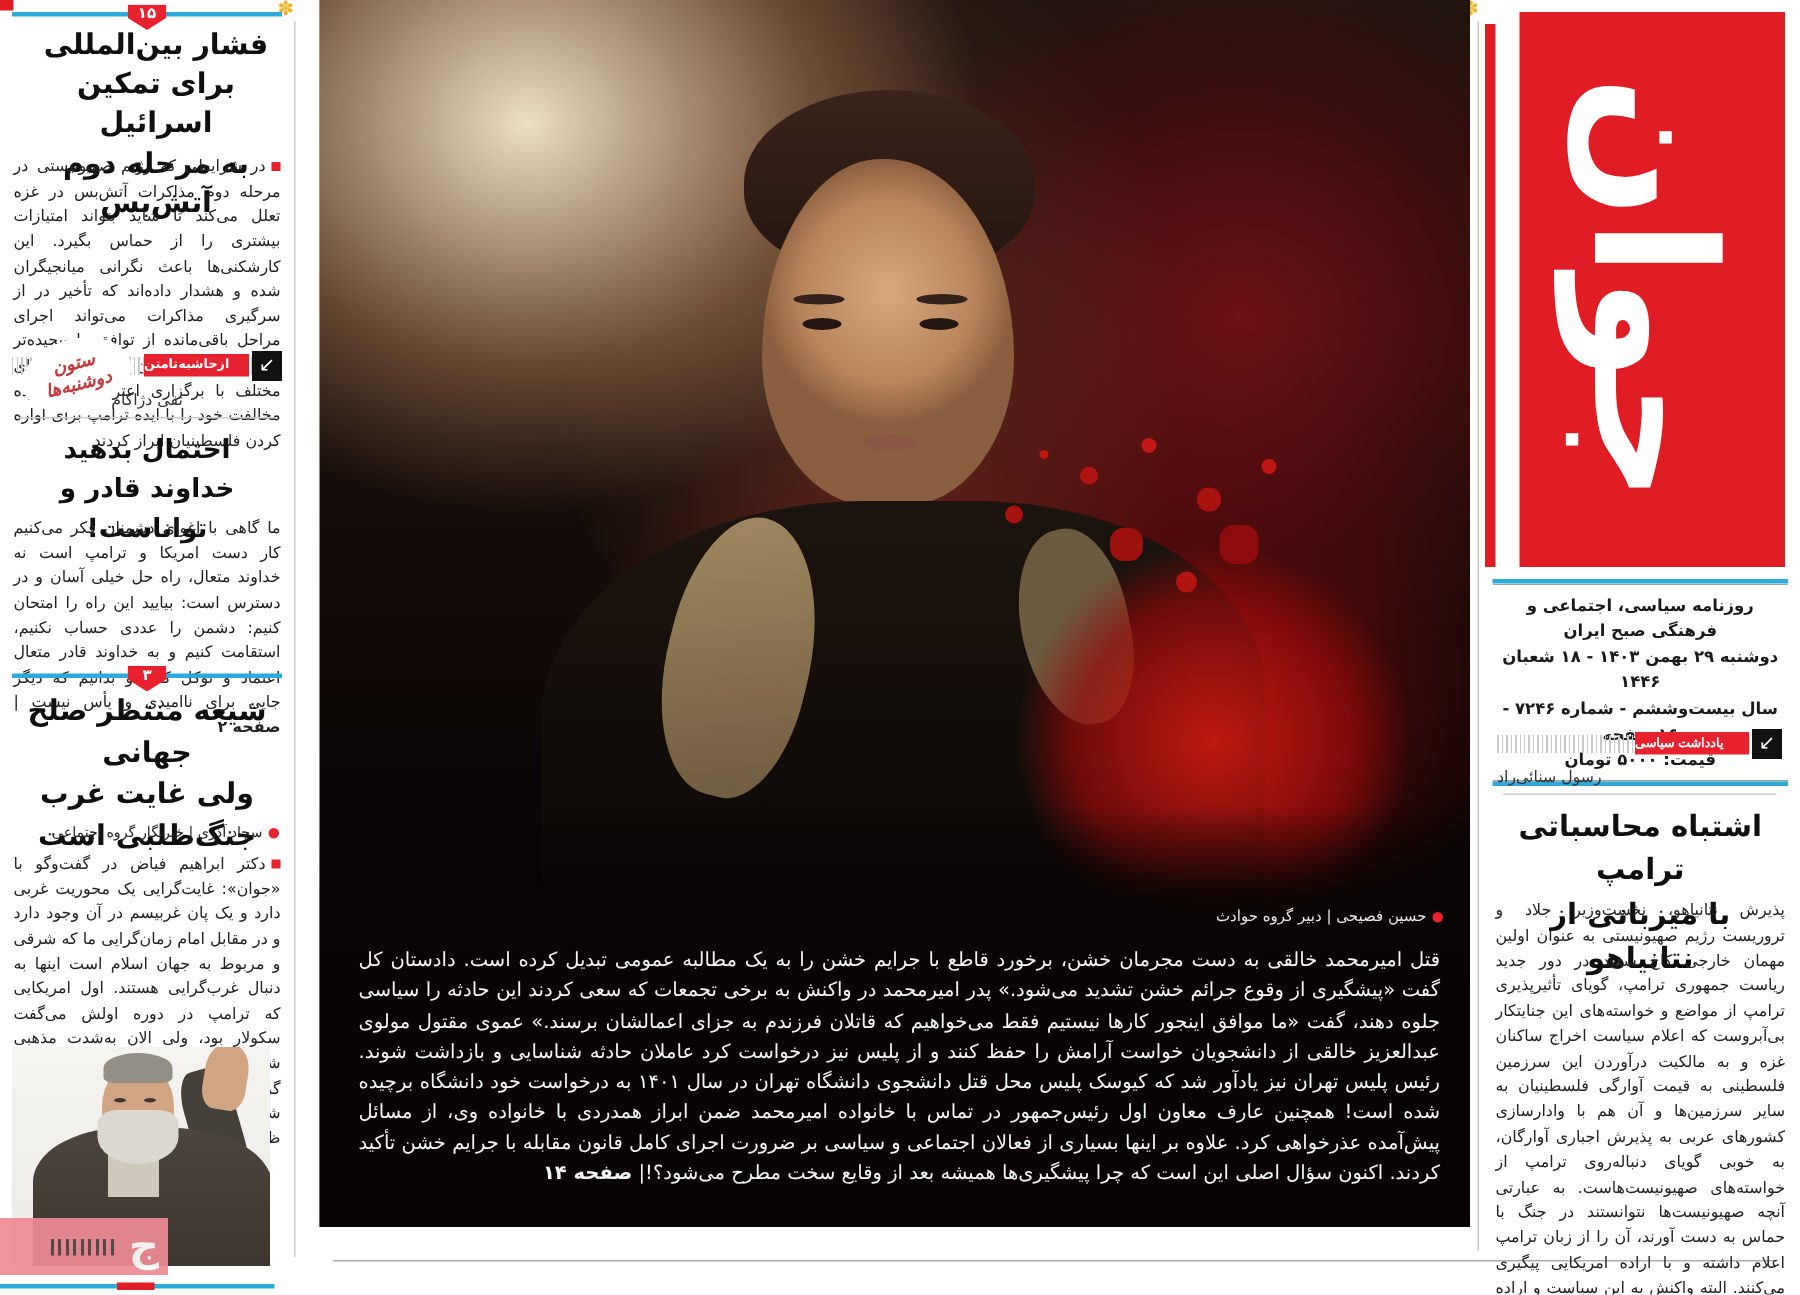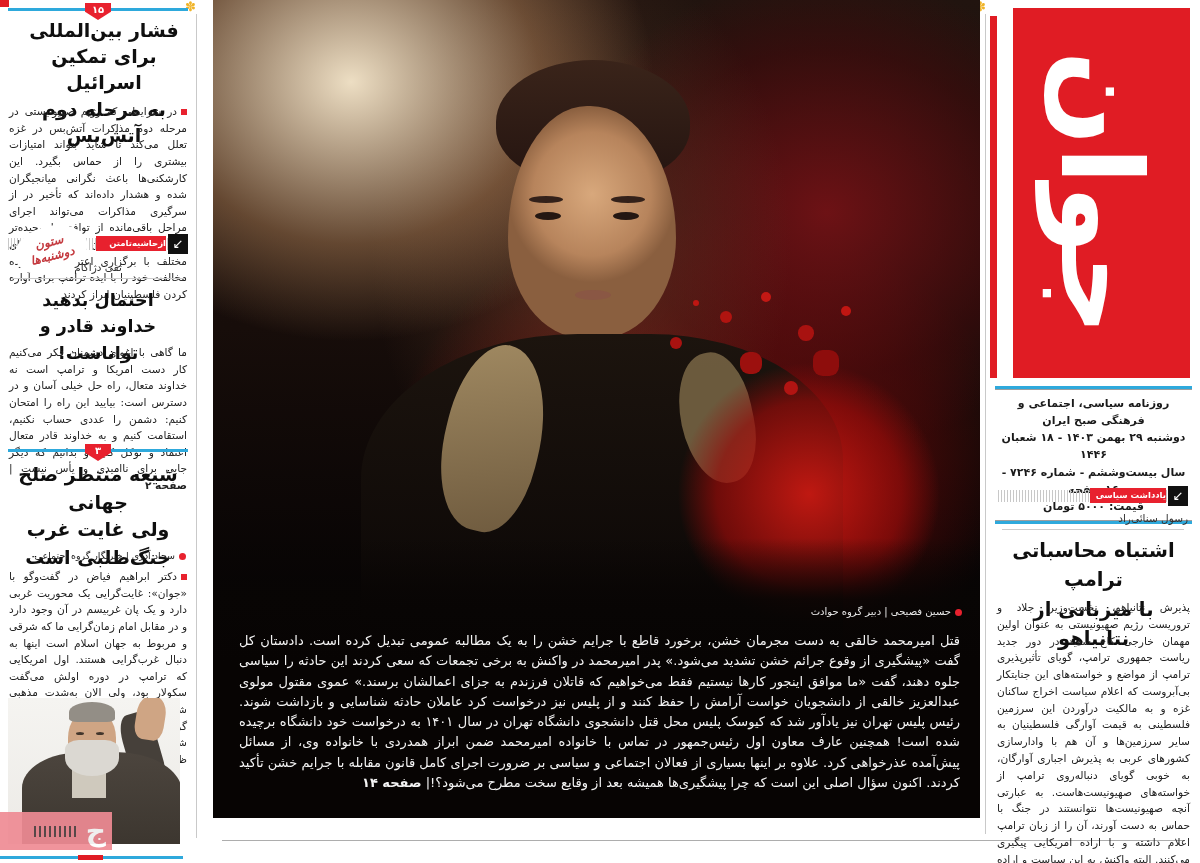--- a/index.html
+++ b/index.html
@@ -29,21 +29,21 @@
   .bodytxt{font-size:10.6px;line-height:1.57;text-align:justify;color:#222;margin:0;}
   .sq-bullet{display:inline-block;width:6px;height:6px;background:var(--badge_red);
              margin-left:4px;vertical-align:middle;}
   .dot-bullet{display:inline-block;width:7px;height:7px;border-radius:50%;
               background:var(--badge_red);margin-left:4px;vertical-align:middle;}
   .lines-underlay{position:absolute;left:0;right:0;top:4px;height:12px;
       background:repeating-linear-gradient(90deg,#c8c8c8 0 1px,transparent 1px 3px);}
   .black-sq{position:absolute;right:0;top:0;width:20px;height:20px;background:#111;
             color:#fff;font-size:13px;line-height:20px;text-align:center;}
   .red-badge{position:absolute;right:22px;top:2px;height:15px;background:var(--badge_red);
-             color:#fff;font-size:8.5px;font-weight:bold;line-height:15px;text-align:right;}
+             color:#fff;font-size:8.5px;font-weight:bold;line-height:15px;text-align:left;}
   .divider{height:1px;background:#ccc;}
   .pgref{font-weight:bold;}
 
   
   .leftcol{left:8px;top:0;width:180px;height:863px;}
   .a1-rule{top:8px;left:0;right:0;}
   .a1-pent{top:3px;left:77px;}
   .a1-hl{top:17px;left:12px;right:0;font-size:19px;line-height:1.38;}
   .a1-body{top:103px;left:1px;right:1px;}
   .a2-row{top:234px;left:0;right:0;height:20px;}
@@ -126,22 +126,22 @@
   .logo-strip{left:990px;top:16px;width:7px;height:362px;background:var(--brand_red);}
   .logo-box{left:1013px;top:8px;width:177px;height:370px;background:var(--brand_red);
             display:flex;align-items:center;justify-content:center;overflow:hidden;}
   .logo-text{transform:rotate(90deg);color:#fff;font-weight:bold;font-size:112px;line-height:1;
              letter-spacing:-4px;white-space:nowrap;}
   .mast-info{left:995px;top:386px;width:197px;box-sizing:border-box;padding:6px 2px;
              border-top:3px solid var(--line_blue);border-bottom:3px solid var(--line_blue);
              box-shadow:inset 0 1px 0 #9e9e9e, inset 0 -1px 0 #9e9e9e;
              text-align:center;font-size:11px;font-weight:bold;line-height:1.56;color:#1a1a1a;}
   .note-row{left:998px;top:486px;width:190px;height:20px;}
-  .note-badge{width:76px;}
-  .note-author{left:998px;top:512px;width:190px;text-align:right;font-size:10.5px;color:#333;}
+  .note-badge{width:76px;font-family:Liberation Serif, serif;}
+  .note-author{left:998px;top:512px;width:190px;text-align:left;font-size:10.5px;color:#333;}
   .note-div{left:1002px;top:529px;width:182px;}
   .note-hl{left:995px;top:536px;width:197px;font-size:19.5px;line-height:1.5;}
   .note-body{left:997px;top:599px;width:193px;line-height:1.585;}
 </style>
 </head>
 <body>
 
 <div class="page">
 
   <div class="abs corner-mark"></div>

